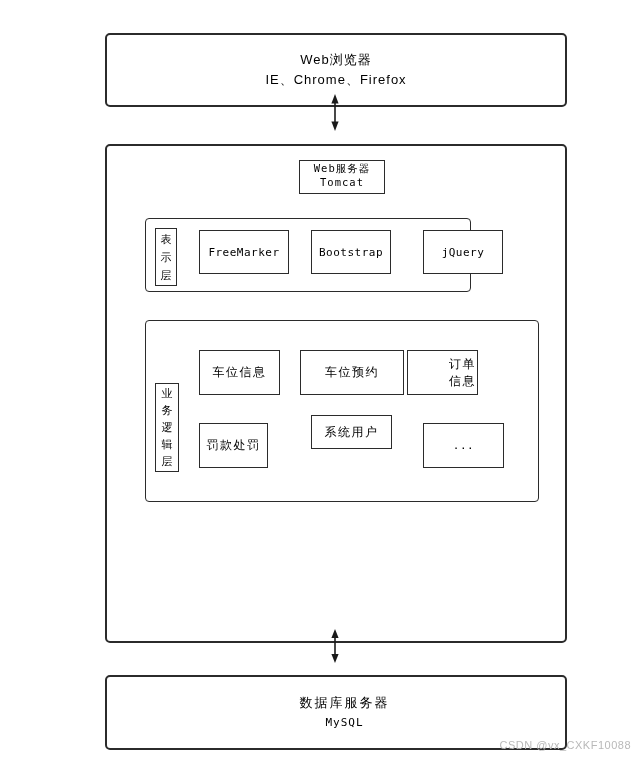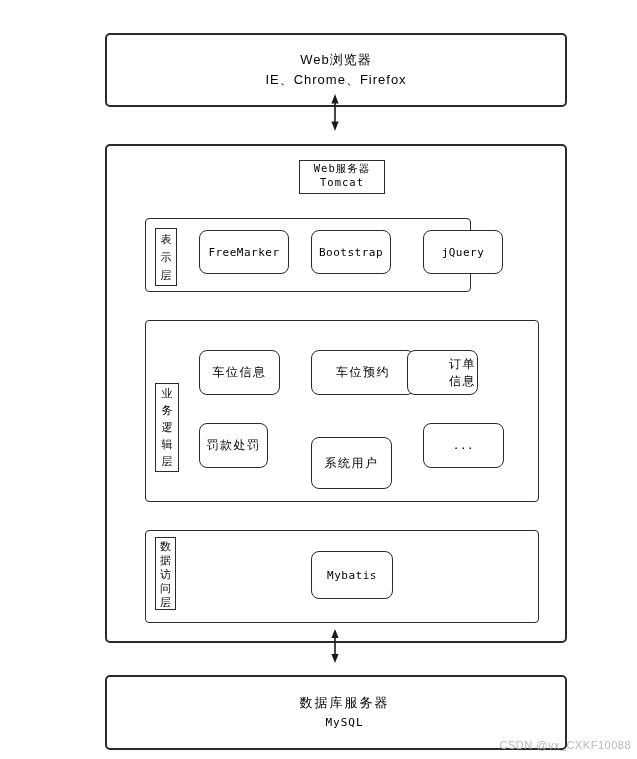--- a/index.html
+++ b/index.html
@@ -56,21 +56,21 @@
     display: flex; align-items: center; justify-content: center;
   }
   .layer-label span { display: block; width: 12px; word-break: break-all; }
   .lh18 span { line-height: 18px; }
   .lh17 span { line-height: 17px; }
   .lh14 span { line-height: 14px; }
 
   
   .component {
     border: 1.5px solid #2b2b2b;
-    border-radius: 8px;
+    border-radius: 0;
     background: #fff;
     display: flex; align-items: center; justify-content: center;
     text-align: center;
   }
   .component.mono { font-family: "DejaVu Sans Mono", monospace; font-size: 11px; letter-spacing: 0.5px; }
   .component.cjk  { font-size: 12px; letter-spacing: 1.5px; }
 
   .arrow-svg { display: block; }
 
   .watermark {
@@ -118,45 +118,37 @@
     </div>
   </div>
 
   <div class="abs section" style="left:38px; top:174px; width:394px; height:182px;">
     <div class="abs layer-label lh17" style="left:9px; top:62px; width:24px; height:89px;">
       <span>业务逻辑层</span>
     </div>
     <div class="abs component cjk" style="left:53px; top:29px; width:81px; height:45px;">
       <span>车位信息</span>
     </div>
-    <div class="abs component cjk" style="left:165px; top:29px; width:104px; height:45px;">
+    <div class="abs component cjk" style="left:154px; top:29px; width:104px; height:45px;">
       <span>车位预约</span>
     </div>
     <div class="abs component cjk" style="left:261px; top:29px; width:71px; height:45px;padding-left:40px;">
       <span>订单信息</span>
     </div>
     <div class="abs component cjk" style="left:53px; top:102px; width:69px; height:45px;">
       <span>罚款处罚</span>
     </div>
-    <div class="abs component cjk" style="left:165px; top:116px; width:81px; height:52px;">
+    <div class="abs component cjk" style="left:165px; top:94px; width:81px; height:34px;">
       <span>系统用户</span>
     </div>
     <div class="abs component mono" style="left:277px; top:102px; width:81px; height:45px;">
       <span>...</span>
     </div>
   </div>
 
-  <div class="abs section" style="left:38px; top:384px; width:394px; height:93px;">
-    <div class="abs layer-label lh14" style="left:9px; top:6px; width:21px; height:73px;">
-      <span>数据访问层</span>
-    </div>
-    <div class="abs component mono" style="left:165px; top:20px; width:82px; height:48px;">
-      <span>Mybatis</span>
-    </div>
-  </div>
 </div>
 
 <svg class="abs arrow-svg" style="left:329px; top:629px;" width="12" height="34" viewBox="0 0 12 34">
   <line x1="6" y1="8" x2="6" y2="26" stroke="#1a1a1a" stroke-width="1.6"></line>
   <polygon points="6,0 2.4,9 9.6,9" fill="#1a1a1a"></polygon>
   <polygon points="6,34 2.4,25 9.6,25" fill="#1a1a1a"></polygon>
 </svg>
 
 <div class="abs outer-box" style="left:105px; top:662px; width:462px; height:75px;padding-left:17px;">
   <div class="title" style="letter-spacing:2px;">数据库服务器</div>

